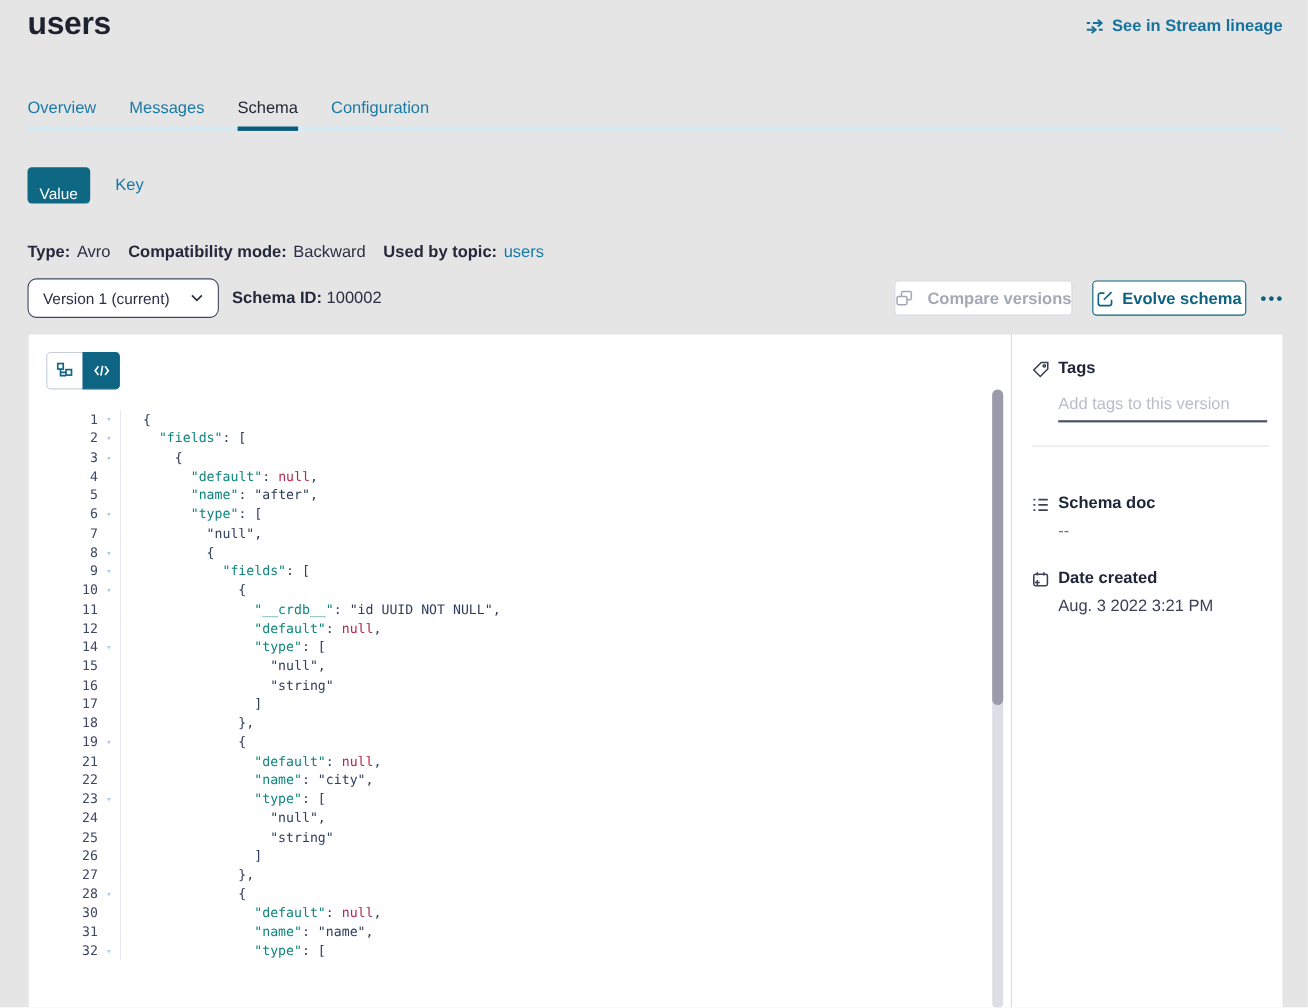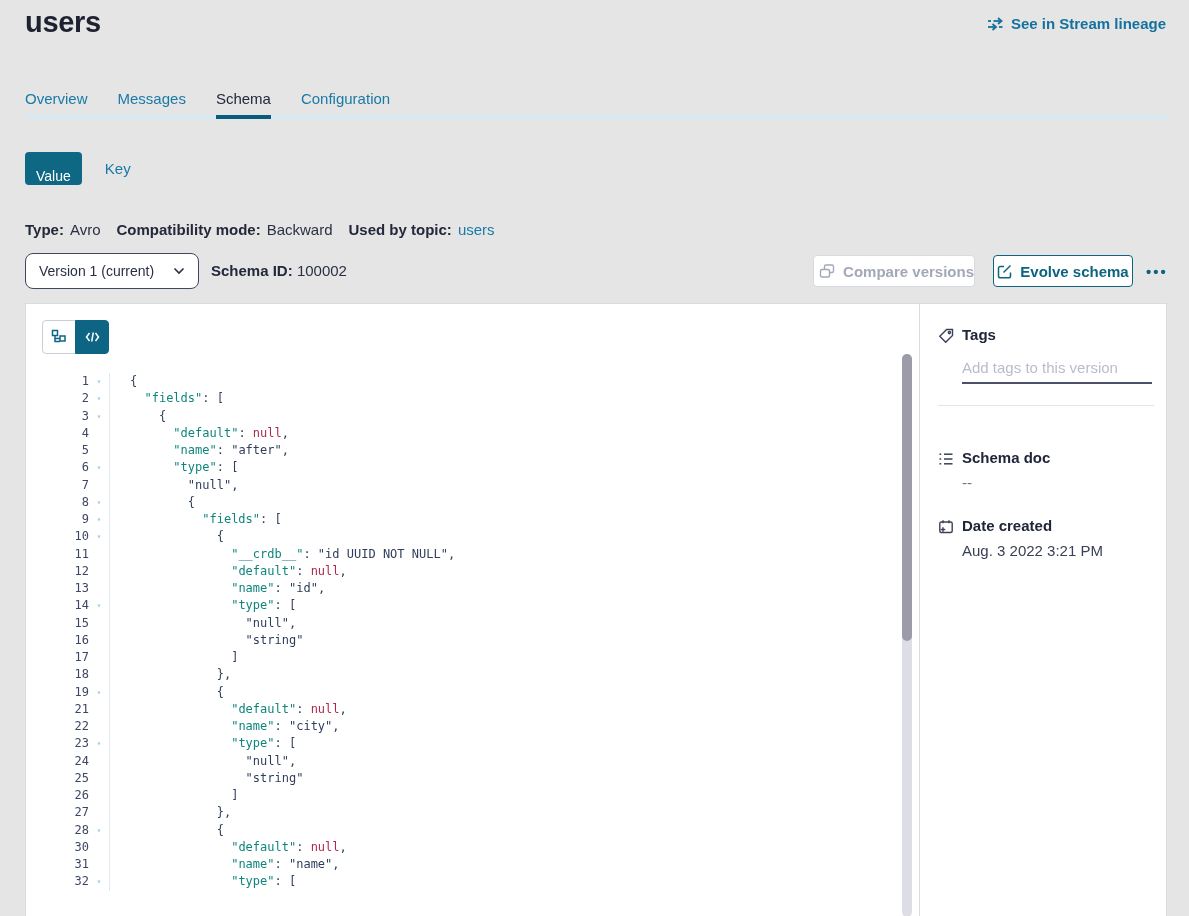--- a/index.html
+++ b/index.html
@@ -29,21 +29,21 @@
   .meta .lab { font-weight:700; color:#23283A; }
   .meta .link { color:#1A7AA6; cursor:pointer; }
   
   .version-row { position:absolute; left:0; top:253px; width:1189px; height:36px; }
   .select { position:absolute; left:25px; top:0; width:174px; height:36px; border:1px solid #40485F;
     border-radius:8px; background:#fff; display:flex; align-items:center; padding:0 13px; cursor:pointer; }
   .select .sel-text { font-size:14px; color:#2A3044; flex:1; }
   .schema-id { position:absolute; left:211px; top:9px; font-size:15px; }
   .schema-id .lab { font-weight:700; color:#23283A; }
   .btn-compare { position:absolute; left:813px; top:2px; width:162px; height:32px; border:1px solid #D6DAE1; border-radius:4px;
-    background:#fff; color:#A2A8B6; font-size:15px; font-weight:700; display:flex; align-items:center; justify-content:flex-end; gap:8px;
+    background:#fff; color:#A2A8B6; font-size:15px; font-weight:700; display:flex; align-items:center; justify-content:space-between; gap:8px;
     cursor:default; font-family:inherit; }
   .btn-evolve { position:absolute; left:993px; top:2px; width:140px; height:32px; border:1px solid #0D6380; border-radius:4px;
     background:#fff; color:#0D6380; font-size:15px; font-weight:700; display:flex; align-items:center; justify-content:center; gap:8px;
     cursor:pointer; font-family:inherit; }
   .btn-more { position:absolute; left:1146px; top:2px; height:32px; border:none; background:none; color:#0D6380;
     font-size:15px; font-weight:800; letter-spacing:2px; cursor:pointer; font-family:inherit; }
   
   .panel { position:absolute; left:25px; top:303px; width:1142px; height:613px;
     border:1px solid #D9DCE3; border-bottom:none; background:#fff; }
   .editor { position:absolute; left:0; top:0; width:893px; height:100%; }
@@ -239,25 +239,20 @@
             <span class="ln">11</span>
             <span class="fold"></span>
             <span class="code-content"><span class="tok-p">              </span><span class="tok-k">"__crdb__"</span><span class="tok-p">: </span><span class="tok-s">"id UUID NOT NULL"</span><span class="tok-p">,</span></span>
           </div>
           <div class="code-row">
             <span class="ln">12</span>
             <span class="fold"></span>
             <span class="code-content"><span class="tok-p">              </span><span class="tok-k">"default"</span><span class="tok-p">: </span><span class="tok-n">null</span><span class="tok-p">,</span></span>
           </div>
           <div class="code-row">
-            <span class="ln">13</span>
-            <span class="fold"></span>
-            <span class="code-content"><span class="tok-p">              </span><span class="tok-k">"name"</span><span class="tok-p">: </span><span class="tok-s">"id"</span><span class="tok-p">,</span></span>
-          </div>
-          <div class="code-row">
             <span class="ln">14</span>
             <span class="fold">▾</span>
             <span class="code-content"><span class="tok-p">              </span><span class="tok-k">"type"</span><span class="tok-p">: [</span></span>
           </div>
           <div class="code-row">
             <span class="ln">15</span>
             <span class="fold"></span>
             <span class="code-content"><span class="tok-p">                </span><span class="tok-s">"null"</span><span class="tok-p">,</span></span>
           </div>
           <div class="code-row">

